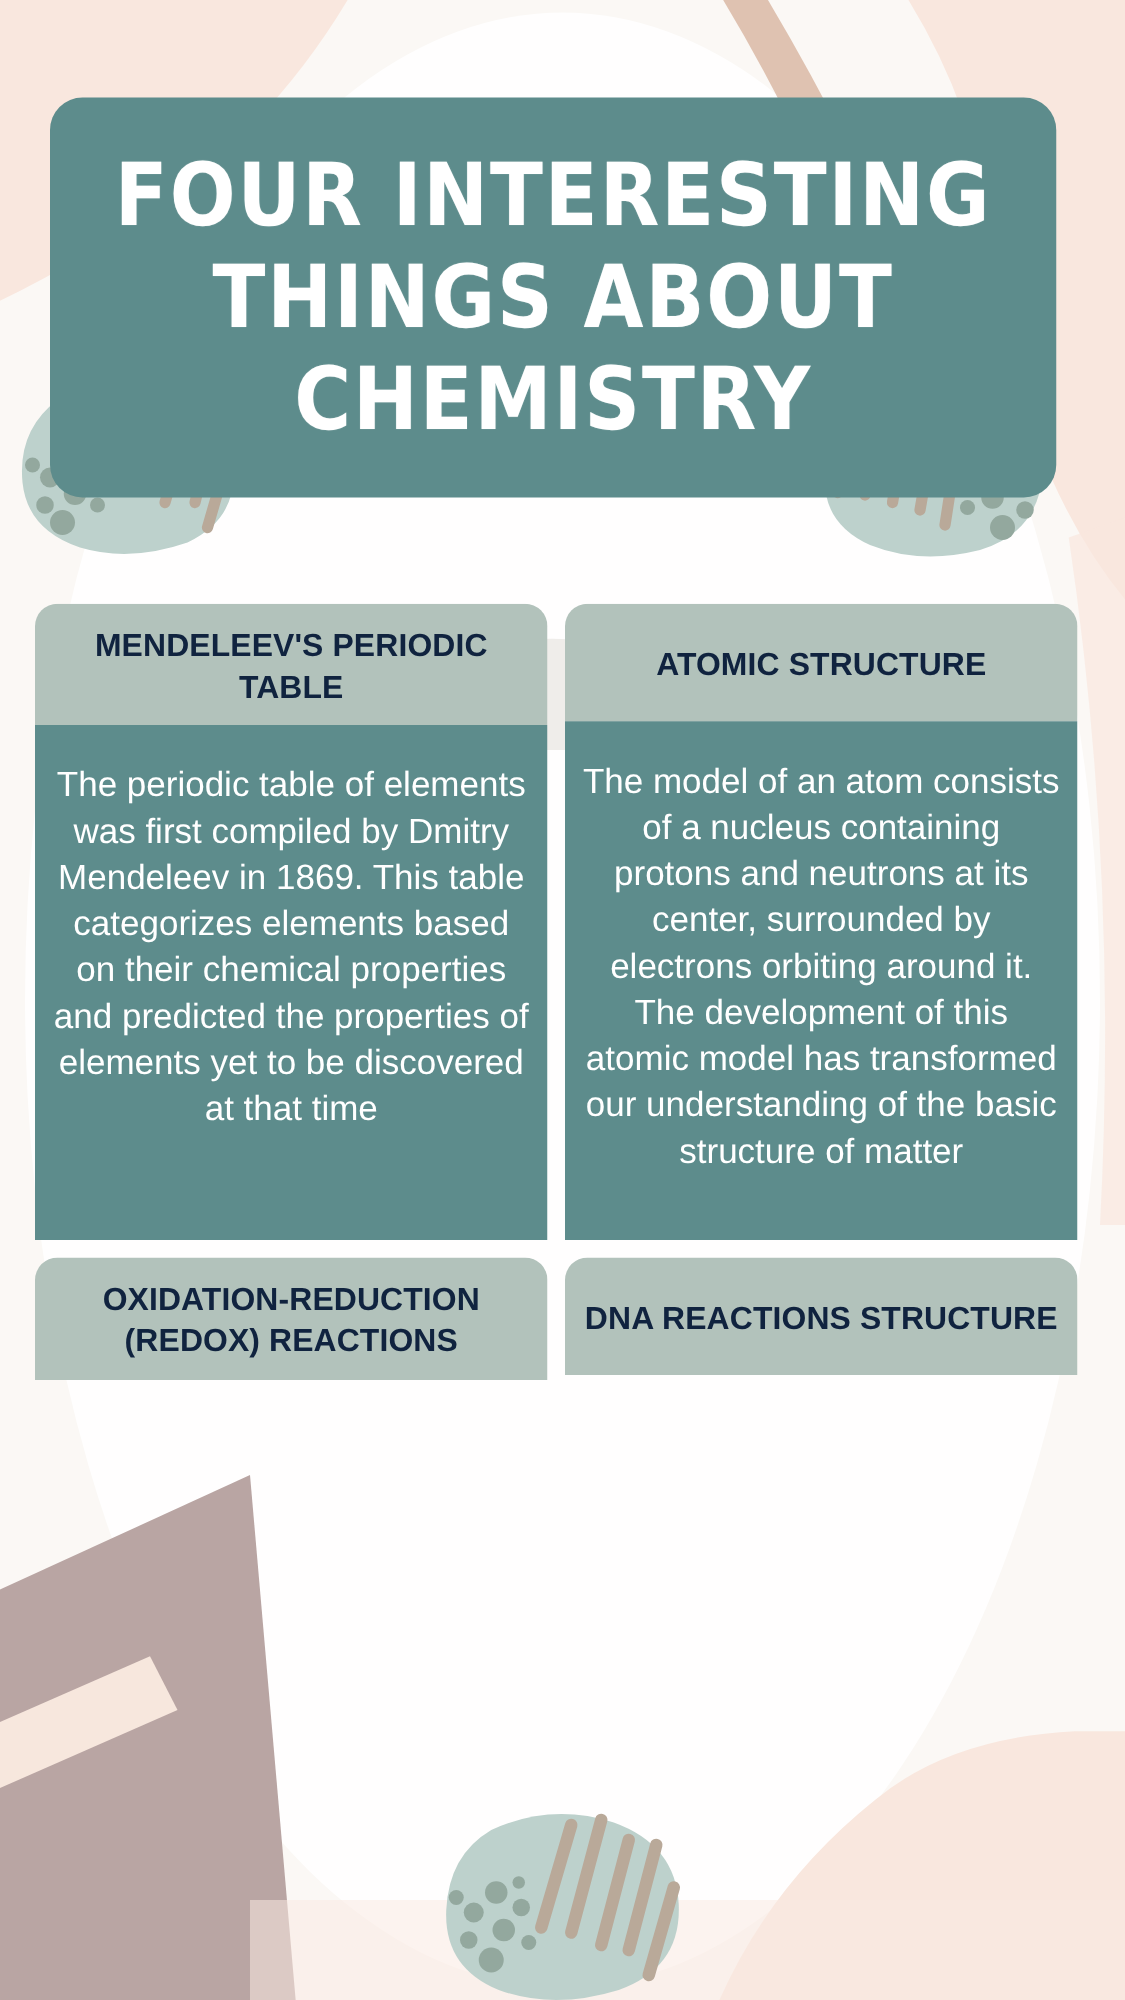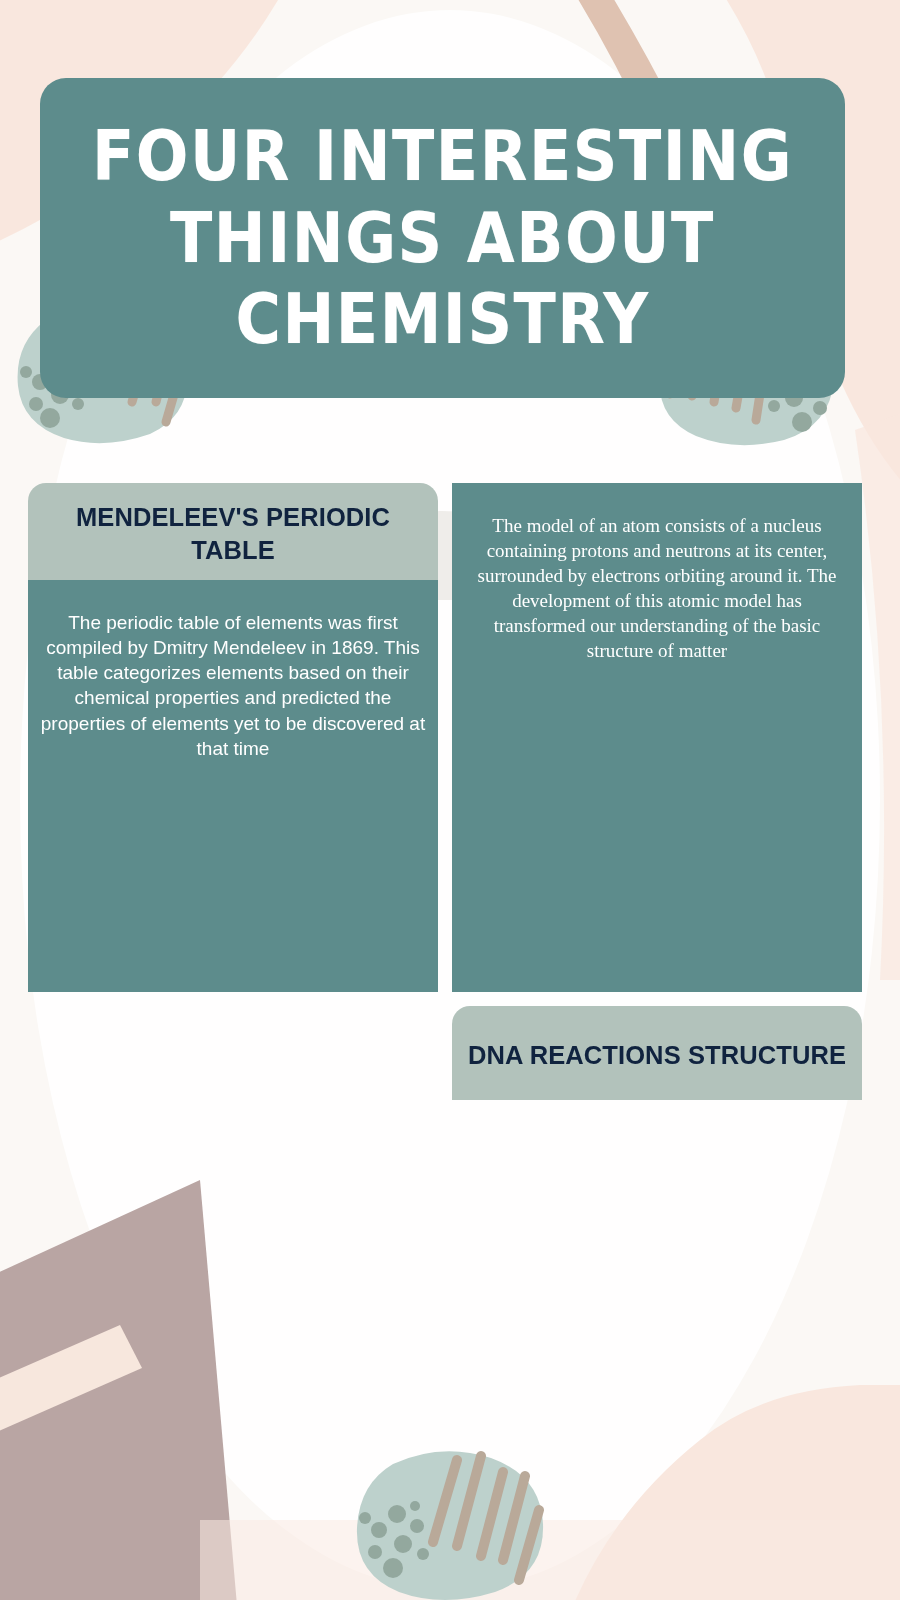--- a/index.html
+++ b/index.html
@@ -96,29 +96,29 @@
     min-height: 62px;
     box-sizing: content-box;
     display: flex;
     align-items: center;
     justify-content: center;
   }
   .card-body {
     background: #5d8c8c;
     color: #ffffff;
     text-align: center;
-    font-size: 19px;
+    font-size: 28px;
     line-height: 1.32;
     padding: 30px 12px 26px 12px;
     flex: 1;
   }
 
   
   .card-1 .card-body { min-height: 356px; }
-  .card-2 .card-body { min-height: 356px; font-family: Liberation Serif, serif; }
+  .card-2 .card-body { min-height: 356px; }
   .card-3 .card-body { min-height: 400px; }
   .card-4 .card-body { min-height: 400px; }
 </style>
 </head>
 <body>
 
 <div id="poster">
 
   <div class="bg-layer">
     <svg class="bg-svg" viewBox="0 0 900 1600" preserveAspectRatio="none">
@@ -203,24 +203,26 @@
   </div>
 
   <div class="grid">
 
     <div class="card card-1">
       <div class="card-header">MENDELEEV'S PERIODIC TABLE</div>
       <div class="card-body">The periodic table of elements was first compiled by Dmitry Mendeleev in 1869. This table categorizes elements based on their chemical properties and predicted the properties of elements yet to be discovered at that time</div>
     </div>
 
     <div class="card card-2">
+      <div class="card-header">ATOMIC STRUCTURE</div>
       <div class="card-body">The model of an atom consists of a nucleus containing protons and neutrons at its center, surrounded by electrons orbiting around it. The development of this atomic model has transformed our understanding of the basic structure of matter</div>
     </div>
 
     <div class="card card-3">
+      <div class="card-header">OXIDATION-REDUCTION (REDOX) REACTIONS</div>
     </div>
 
     <div class="card card-4">
       <div class="card-header">DNA REACTIONS STRUCTURE</div>
     </div>
 
   </div>
 
   <div class="bush bush-bottom">
     <svg viewBox="0 0 215 165" width="215" height="165">

